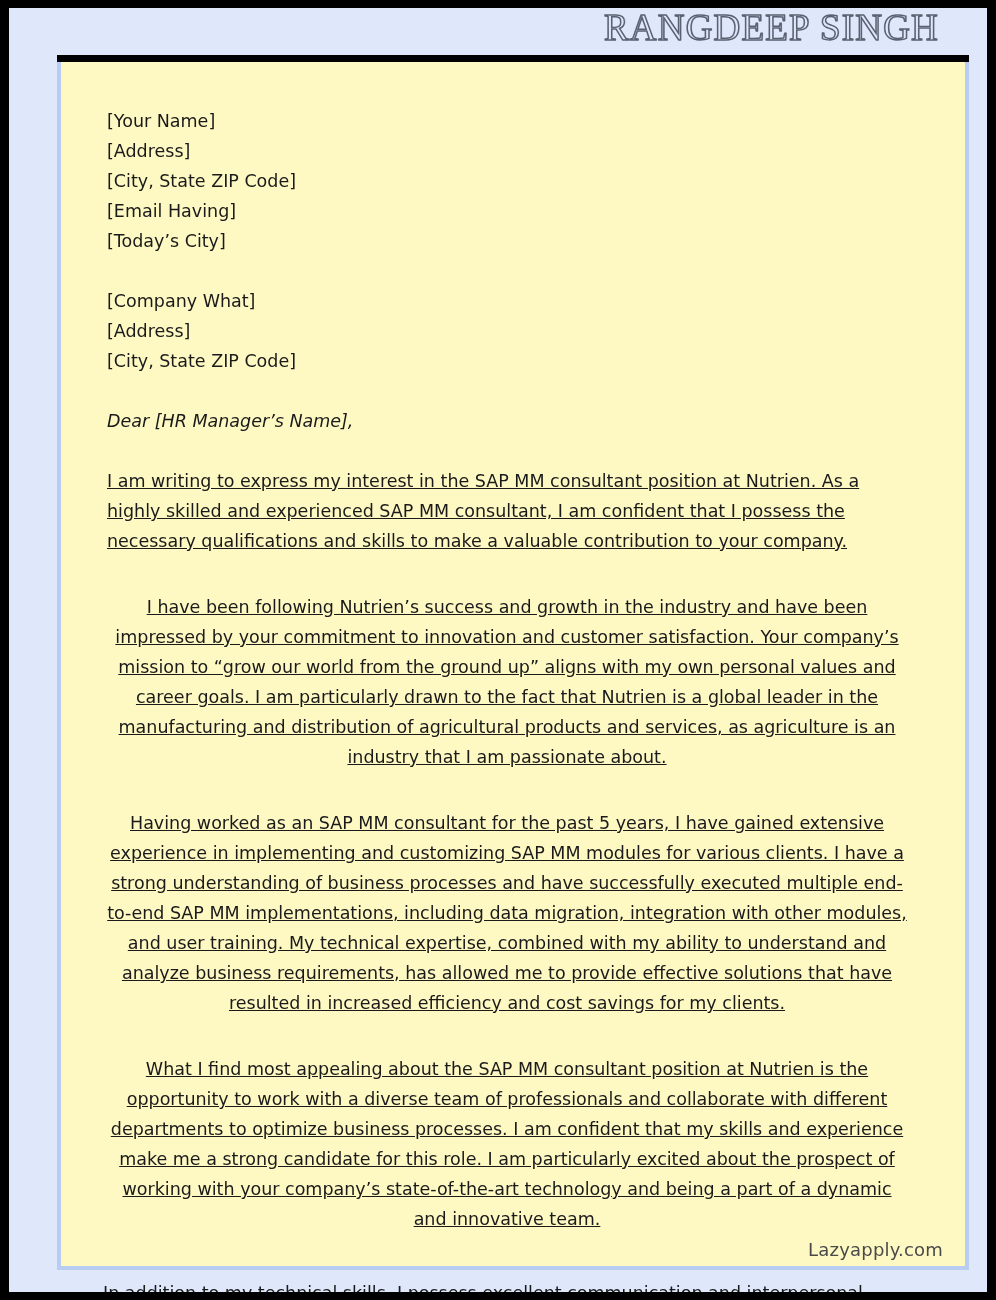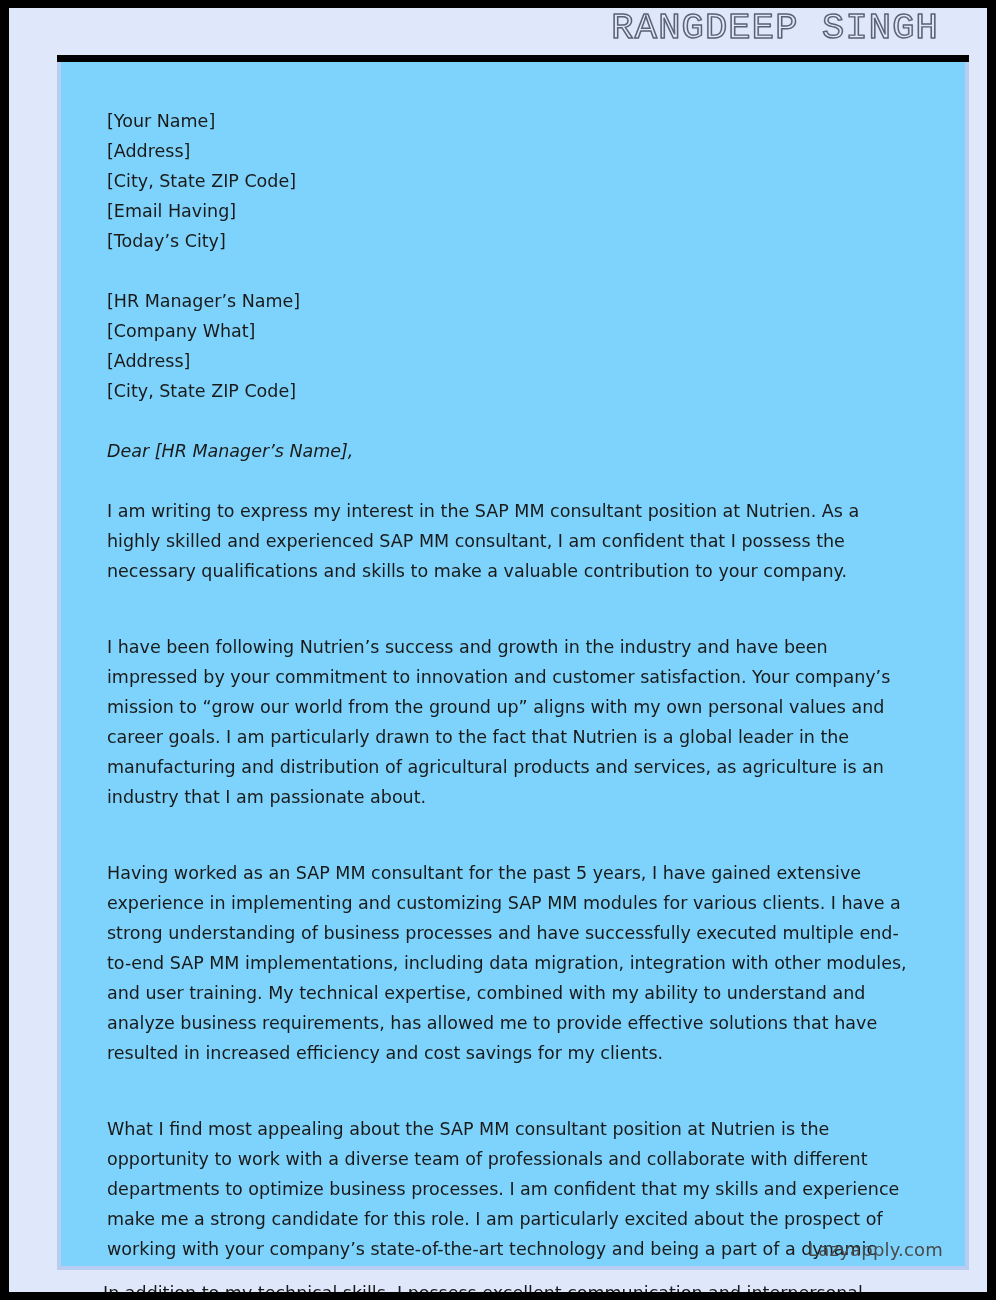--- a/index.html
+++ b/index.html
@@ -47,21 +47,21 @@
     top: 0;
     width: 978px;
     height: 39px;
     background: #dfe7fb;
   }
 
   .header-name {
     position: absolute;
     right: 48px;
     top: -2px;
-    font-family: Liberation Mono, monospace;
+    font-family: Liberation Serif, serif;
     font-size: 37px;
     font-weight: 400;
     letter-spacing: 1.2px;
     line-height: 44px;
     white-space: nowrap;
     color: #dfe7fb;
     -webkit-text-stroke: 1.4px #5a6272;
     text-shadow:
        1px 0 0 rgba(90,98,114,0.35),
       -1px 0 0 rgba(90,98,114,0.35);
@@ -78,21 +78,21 @@
   }
 
   
   .sheet {
     position: absolute;
     left: 48px;
     top: 54px;
     width: 912px;
     height: 1208px;
     box-sizing: border-box;
-    background: #7dd3fc;
+    background: #fef9c3;
     border-left: 4px solid #b9ccf2;
     border-right: 4px solid #b9ccf2;
     border-bottom: 4px solid #b9ccf2;
     overflow: hidden;
   }
 
   .sheet-inner {
     position: absolute;
     left: 46px;
     top: 44px;
@@ -111,24 +111,26 @@
     white-space: nowrap;
   }
 
   .block-gap {
     height: 30px;
   }
 
   .para {
     margin: 0;
     text-align: left;
+    text-decoration: underline;
   }
 
   .para + .para {
-    margin-top: 46px;
+    margin-top: 36px;
+    text-align: center;
   }
 
   .salutation {
     white-space: nowrap;
     font-style: italic;
   }
 
   
   .watermark {
     position: absolute;
@@ -173,21 +175,20 @@
           <div class="addr-line">[Your Name]</div>
           <div class="addr-line">[Address]</div>
           <div class="addr-line">[City, State ZIP Code]</div>
           <div class="addr-line">[Email Having]</div>
           <div class="addr-line">[Today’s City]</div>
         </div>
 
         <div class="block-gap"></div>
 
         <div>
-          <div class="addr-line">[HR Manager’s Name]</div>
           <div class="addr-line">[Company What]</div>
           <div class="addr-line">[Address]</div>
           <div class="addr-line">[City, State ZIP Code]</div>
         </div>
 
         <div class="block-gap"></div>
 
         <div class="salutation">Dear [HR Manager’s Name],</div>
 
         <div class="block-gap"></div>

